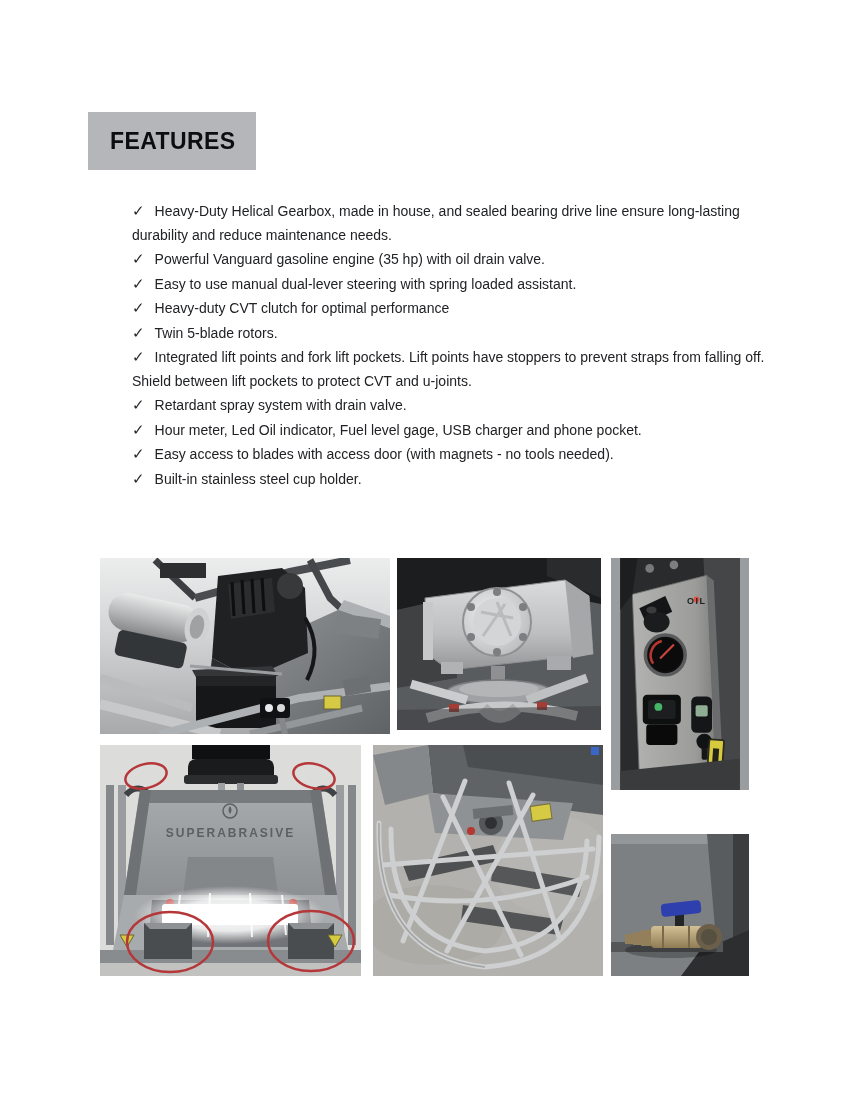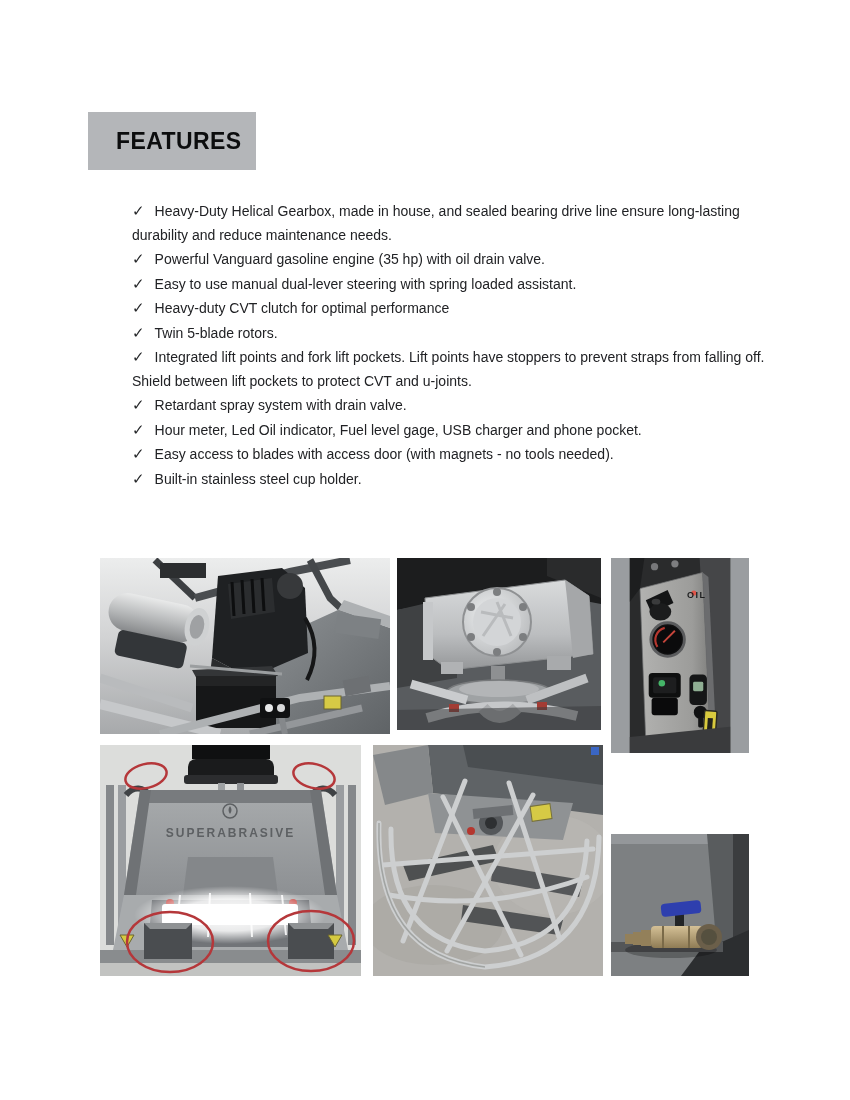--- a/index.html
+++ b/index.html
@@ -7,36 +7,36 @@
   .page {
     position:relative; width:850px; height:1100px; background:#ffffff;
     font-family:"Liberation Sans", sans-serif; overflow:hidden;
   }
   
   .features-box {
     position:absolute; left:88px; top:112px; width:168px; height:58px;
     background:#b4b6b9; display:flex; align-items:center;
   }
   .features-title {
-    padding-left:28px; font-size:23px; font-weight:bold; color:#0c0d0e;
+    padding-left:22px; font-size:23px; font-weight:bold; color:#0c0d0e;
     letter-spacing:0.4px;
   }
   
   .features-list {
     position:absolute; left:92px; top:199px; width:666px;
     font-size:14px; line-height:23.5px; color:#212225;margin-left:40px;
   }
   .feat { }
   .check { display:inline-block; margin-right:10px; font-size:15px; color:#26282a; }
   
   .photo { position:absolute; overflow:hidden; background:#9a9da0; }
   .photo svg { display:block; width:100%; height:100%; }
   .p1 { left:100px; top:558px; width:290px; height:176px; }
   .p2 { left:397px; top:558px; width:204px; height:172px; }
-  .p3 { left:611px; top:558px; width:138px; height:195px; }
+  .p3 { left:611px; top:558px; width:138px; height:232px; }
   .p4 { left:100px; top:745px; width:261px; height:231px; }
   .p5 { left:373px; top:745px; width:230px; height:231px; }
   .p6 { left:611px; top:834px; width:138px; height:142px; }
   .oil-label {
     position:absolute; left:55%; top:16.5%; font-size:9px; font-weight:bold;
     color:#1d1e1f; letter-spacing:1.5px;
   }
   .brand-label {
     position:absolute; left:0; top:35%; width:100%; text-align:center;
     font-size:12px; font-weight:bold; color:#5d6063; letter-spacing:2px;

